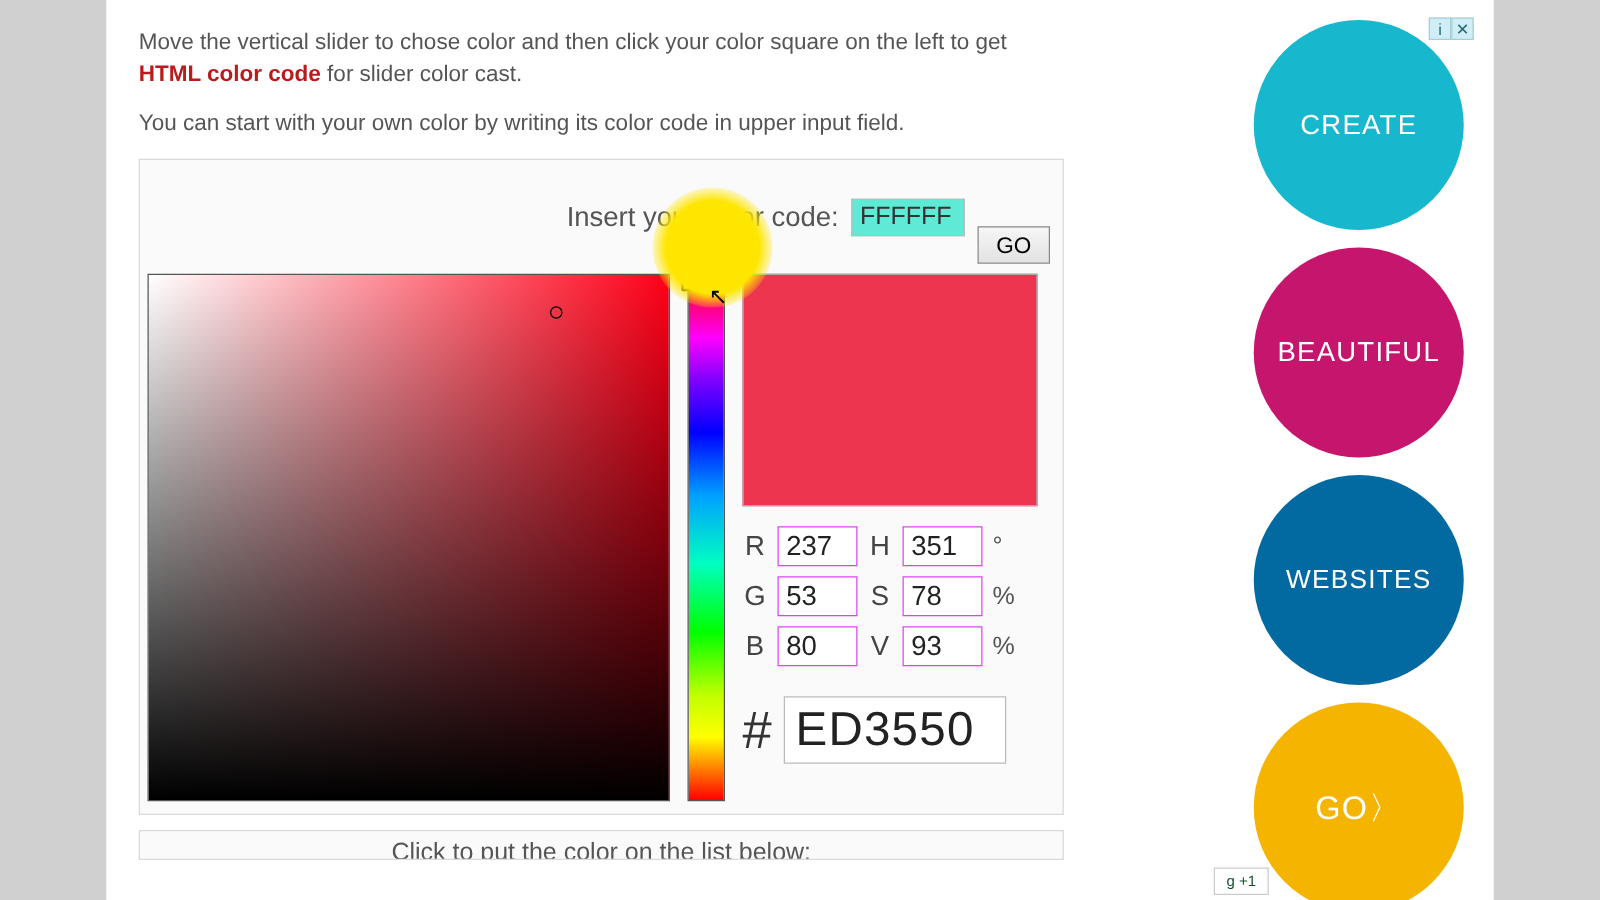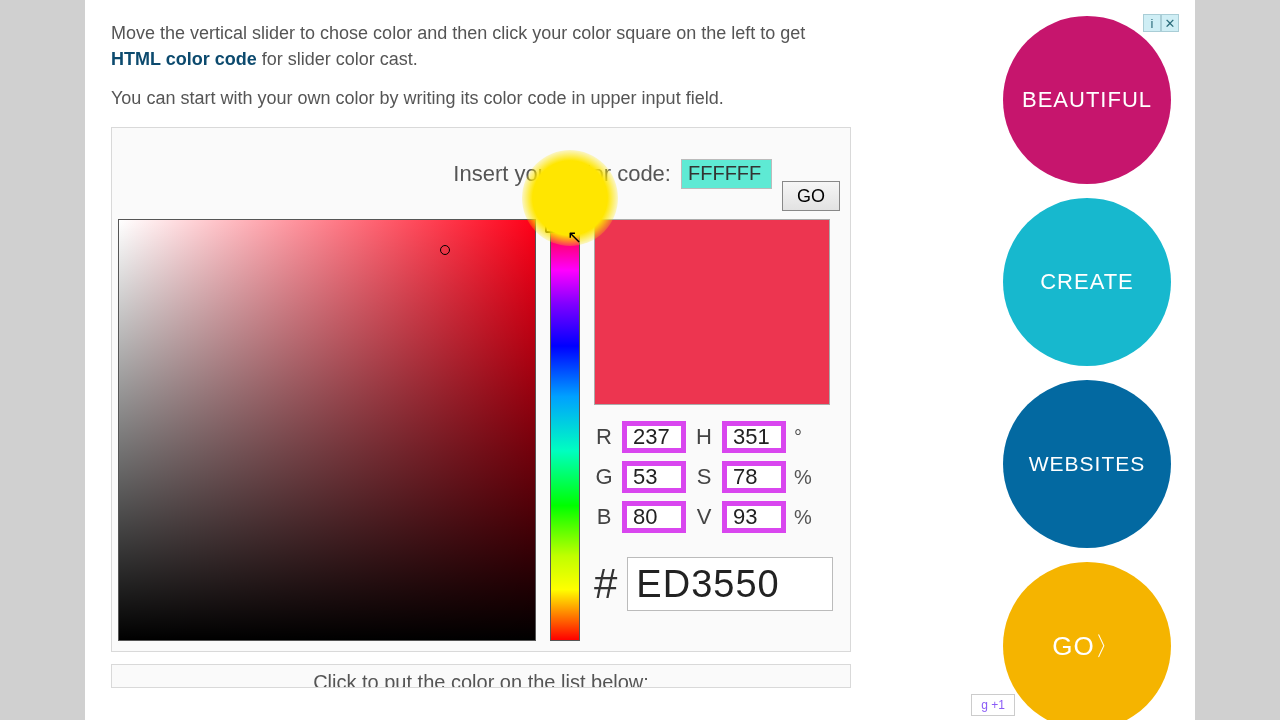--- a/index.html
+++ b/index.html
@@ -18,21 +18,21 @@
     position: relative;
     padding: 20px 0 0 26px;
   }
   .title {
     color: #4a8bd6;
     font-size: 38px;
     font-weight: bold;
     margin: 18px 0 18px 0;
   }
   .intro { color: #555; font-size: 18px; line-height: 1.45; max-width: 720px; }
-  .intro b { color: #0c4a6e; }
+  .intro b { color: #b91c1c; }
   .intro2 { color: #555; font-size: 18px; margin-top: 16px; }
   .picker-wrap {
     margin-top: 18px;
     width: 740px;
     border: 1px solid #d9d9d9;
     background: #fafafa;
     padding: 0;
   }
   .insert-bar {
     display: flex;
@@ -121,27 +121,27 @@
     width: 236px; height: 186px;
     border: 1px solid #aaa;
     background: #ED3550;
   }
   .values { margin-top: 16px; }
   .vrow { display: flex; align-items: center; gap: 8px; margin-bottom: 8px; }
   .vlabel { width: 20px; font-size: 22px; color: #444; text-align: center; }
   .vinput {
     width: 64px; height: 32px;
     font-size: 22px; padding: 0 6px;
-    border: 5px solid #d946ef; background: #fff; color: #222;
+    border: 1px solid #d946ef; background: #fff; color: #222;
   }
   .unit { width: 18px; font-size: 20px; color: #555; }
   .hexrow { display: flex; align-items: center; gap: 10px; margin-top: 24px; }
   .hash { font-size: 42px; color: #333; }
   .hex-input {
-    width: 206px; height: 54px;
+    width: 178px; height: 54px;
     font-size: 38px; letter-spacing: 1px;
     padding: 2px 8px;
     border: 1px solid #bbb; background: #fff; color: #222;
     font-family: inherit;
   }
   
   .ad-col {
     position: absolute;
     right: 18px; top: 16px;
     width: 180px;
@@ -171,21 +171,21 @@
   .c1 { background: #17b8ce; }
   .c2 { background: #c6156d; }
   .c3 { background: #0369a1; font-size: 21px; }
   .c4 { background: #f5b400; font-size: 26px; }
   .gplus {
     position: absolute;
     bottom: 4px; right: 180px;
     width: 44px; height: 22px;
     border: 1px solid #ccc;
     background: #fff;
-    font-size: 12px; color: #8b5cf6;
+    font-size: 12px; color: #14532d;
     display: flex; align-items: center; justify-content: center;
   }
   .footer-hint {
     margin-top: 12px;
     width: 740px;
     background: #fafafa;
     border: 1px solid #d9d9d9;
     padding: 6px 10px 0 10px;
     color: #555;
     font-size: 20px;
@@ -254,21 +254,21 @@
     </div>
   </div>
 
   <div class="footer-hint">Click to put the color on the list below:</div>
 
   <div class="ad-col">
     <div class="ad-close">
       <span>i</span>
       <span>✕</span>
     </div>
+    <div class="circle c1">CREATE</div>
     <div class="circle c2">BEAUTIFUL</div>
-    <div class="circle c1">CREATE</div>
     <div class="circle c3">WEBSITES</div>
     <div class="circle c4">GO〉</div>
   </div>
 
   <div class="gplus">g +1</div>
 
 </div>
 
 </body></html>

